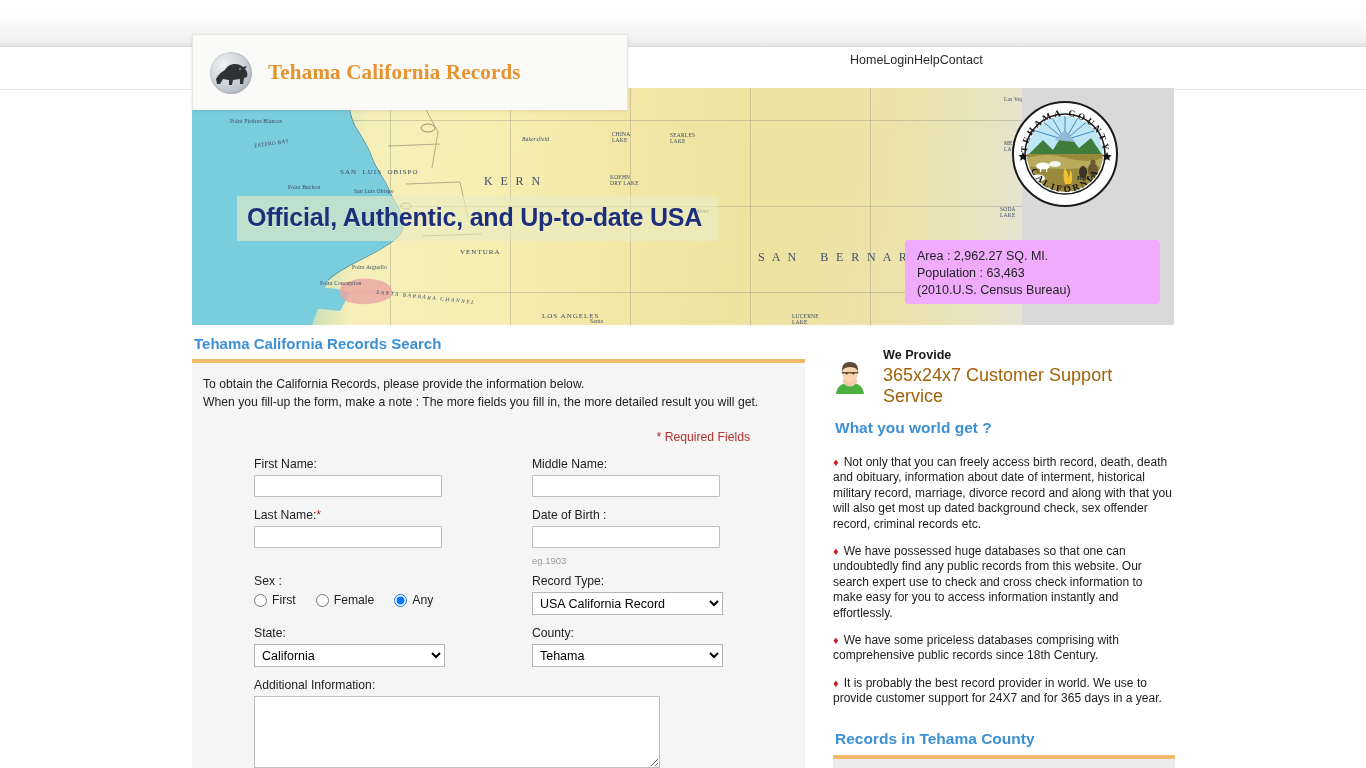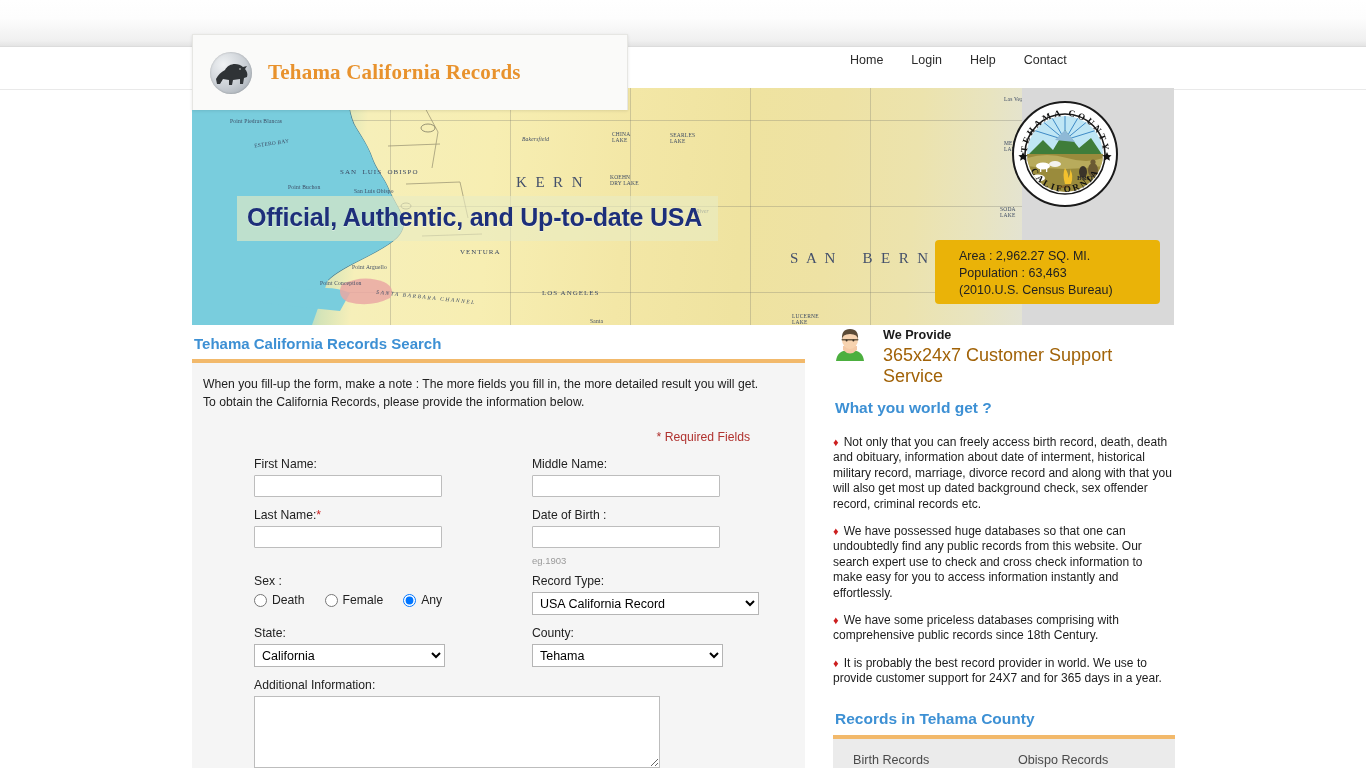--- a/index.html
+++ b/index.html
@@ -51,21 +51,21 @@
     font-family: "Liberation Serif", serif;
     font-size: 21px; font-weight: bold;
     color: #e8922d;
     letter-spacing: 0.2px;
     white-space: nowrap;
   }
 
   
   .nav {
     position: absolute; top: 53px; left: 850px;
-    display: flex; gap: 28px;
+    display: flex; 
     z-index: 25;
   }
   .nav a {
     font-size: 12.5px; color: #2b2b2b; text-decoration: none;
     font-weight: normal;
   }
 
   
   .banner {
     position: absolute; left: 192px; top: 88px;
@@ -94,45 +94,45 @@
     position: absolute; left: 0; top: 0; width: 300px; height: 237px;
   }
   .map-label {
     position: absolute;
     font-family: "Liberation Serif", serif;
     color: #3c4a63; white-space: nowrap;
     font-style: normal;
   }
   .map-label.sm { font-size: 5.5px; letter-spacing: 0.2px; }
   .map-label.md { font-size: 7px; }
-  .map-label.lg { font-size: 15px; letter-spacing: 2.4px; color: #44506b; margin-left: 32px; }
+  .map-label.lg { font-size: 12px; letter-spacing: 2.4px; color: #44506b; }
   .map-label.it { font-style: italic; }
 
   .banner-title {
     position: absolute; left: 45px; top: 108px;
     padding: 6px 16px 8px 10px;
     background: rgba(232,236,196,0.62);
     font-size: 25px; font-weight: bold;
     line-height: 31px;
     color: #1d2f7a;
     letter-spacing: -0.2px;
     text-shadow: 0 1px 0 rgba(255,255,255,0.45);
     z-index: 6;
   }
 
   .seal-wrap {
     position: absolute; right: 55px; top: 12px;
     width: 108px; height: 108px;
   }
   .info-box {
     position: absolute; right: 14px; top: 152px;
-    width: 225px; height: 64px;
-    background: #eab308;
+    width: 255px; height: 64px;
+    background: #f0abfc;
     border-radius: 4px;
-    padding: 8px 0 0 24px;
+    padding: 8px 0 0 12px;
     font-size: 12.5px; line-height: 17px; color: #222;
   }
 
   
   .content { position: absolute; left: 0; top: 325px; width: 1366px; }
 
   .col-left { position: absolute; left: 192px; top: 0; width: 613px; }
   .col-right { position: absolute; left: 833px; top: 0; width: 342px; }
 
   .section-head {
@@ -184,34 +184,34 @@
   .radio-item input { margin: 0 5px 0 0; }
   .radio-item label { font-size: 12.2px; color: #222; }
   select {
     width: 191px; height: 23px;
     font-family: "Liberation Sans", sans-serif;
     font-size: 12.5px;
     border: 1px solid #b5b5b5;
     background: #fff;
     padding-left: 3px;
   }
-  select.wide { width: 227px; }
+  select.wide { width: 191px; }
   textarea {
     width: 406px; height: 72px;
     border: 1px solid #bdbdbd;
     background: #fff;
     font-family: "Liberation Sans", sans-serif;
     font-size: 12px;
     resize: both;
   }
 
   
   .provide {
-    display: flex; align-items: flex-start;
-    padding-top: 3px;
+    display: flex; align-items: center;
+    padding-top: 23px;
   }
   .provide-icon { width: 34px; height: 34px; flex: 0 0 auto; margin-right: 16px; }
   .provide-title { font-size: 12.6px; font-weight: bold; color: #1a1a1a; }
   .provide-sub { font-size: 18px; color: #a16207; margin-top: 3px; }
 
   .right-head {
     font-size: 15.5px; font-weight: bold; color: #3d90d4;
     padding: 12px 0 6px 2px;
   }
   .bullet-p {
@@ -302,21 +302,21 @@
     <span class="map-label sm" style="left:38px; top:30px;">Point Piedras Blancas</span>
     <span class="map-label sm" style="left:96px; top:96px;">Point Buchon</span>
     <span class="map-label sm" style="left:62px; top:52px; transform:rotate(-8deg);">ESTERO BAY</span>
     <span class="map-label sm" style="left:160px; top:176px;">Point Arguello</span>
     <span class="map-label sm" style="left:128px; top:192px;">Point Conception</span>
     <span class="map-label md" style="left:148px; top:80px; letter-spacing:1px;">SAN &nbsp;LUIS &nbsp;OBISPO</span>
     <span class="map-label sm" style="left:162px; top:100px;">San Luis Obispo</span>
     <span class="map-label sm it" style="left:184px; top:206px; letter-spacing:1.6px; transform:rotate(6deg);">SANTA BARBARA CHANNEL</span>
     <span class="map-label lg" style="left:292px; top:86px;">K E R N</span>
     <span class="map-label md" style="left:268px; top:160px; letter-spacing:1px;">VENTURA</span>
-    <span class="map-label md" style="left:350px; top:201px; letter-spacing:1px;">LOS ANGELES</span>
+    <span class="map-label md" style="left:350px; top:224px; letter-spacing:1px;">LOS ANGELES</span>
     <span class="map-label lg" style="left:566px; top:162px;">S A N &nbsp;&nbsp; B E R N A R D I N O</span>
     <span class="map-label sm" style="left:420px; top:43px;">CHINA<br>LAKE</span>
     <span class="map-label sm" style="left:478px; top:44px;">SEARLES<br>LAKE</span>
     <span class="map-label sm" style="left:812px; top:8px;">Las Vegas</span>
     <span class="map-label sm" style="left:812px; top:52px;">MESQUITE<br>LAKE</span>
     <span class="map-label sm" style="left:808px; top:118px;">SODA<br>LAKE</span>
     <span class="map-label sm" style="left:418px; top:86px;">KOEHN<br>DRY LAKE</span>
     <span class="map-label sm" style="left:600px; top:225px;">LUCERNE<br>LAKE</span>
     <span class="map-label sm" style="left:398px; top:230px;">Santa<br>Barbara</span>
     <span class="map-label sm it" style="left:504px; top:120px;">River</span>
@@ -390,22 +390,22 @@
 </div>
 
 <div class="content">
 
   <div class="col-left">
     <div class="section-head">Tehama California Records Search</div>
     <div class="rule-orange"></div>
 
     <form class="form-box">
       <div class="intro">
+        <div>To obtain the California Records, please provide the information below.</div>
         <div>When you fill-up the form, make a note : The more fields you fill in, the more detailed result you will get.</div>
-        <div>To obtain the California Records, please provide the information below.</div>
       </div>
 
       <div class="required">* Required Fields</div>
 
       <div class="form-grid">
 
         <div class="row2">
           <div class="cell-l">
             <div class="fld-label">First Name:</div>
             <input type="text" value="" style="">
@@ -427,21 +427,21 @@
             <div class="hint">eg.1903</div>
           </div>
         </div>
 
         <div class="row2" style="margin-top:8px;">
           <div class="cell-l">
             <div class="fld-label">Sex :</div>
             <div class="radio-row">
               <span class="radio-item">
                 <input type="radio" name="sex" style="">
-                <label>Death</label>
+                <label>First</label>
               </span>
               <span class="radio-item">
                 <input type="radio" name="sex" style="">
                 <label>Female</label>
               </span>
               <span class="radio-item">
                 <input type="radio" name="sex" checked="" style="">
                 <label>Any</label>
               </span>
             </div>

